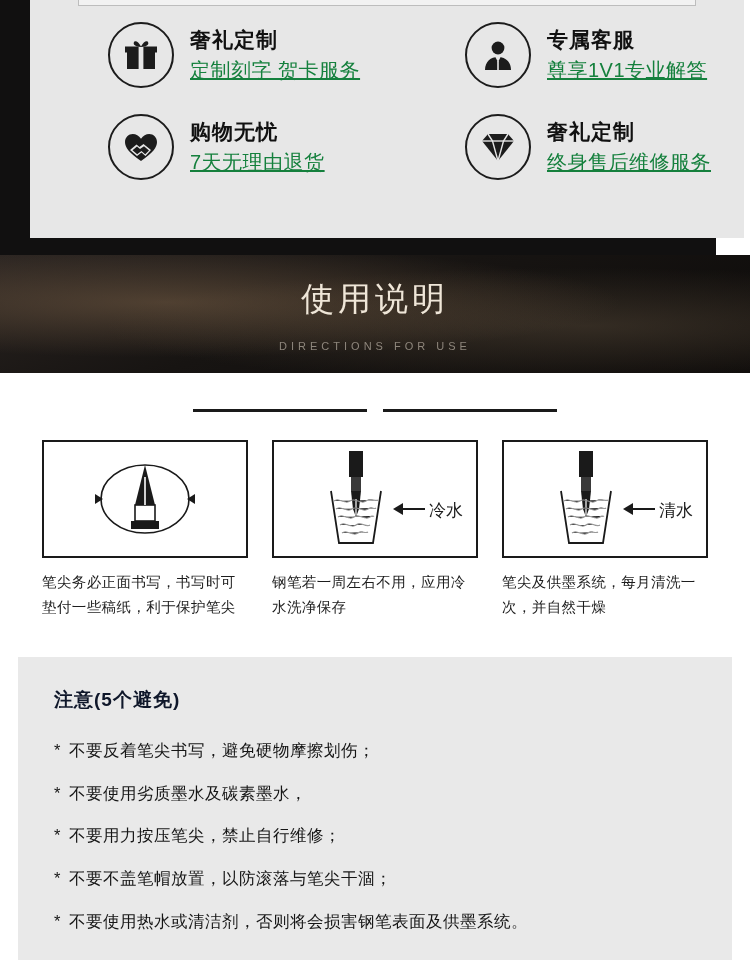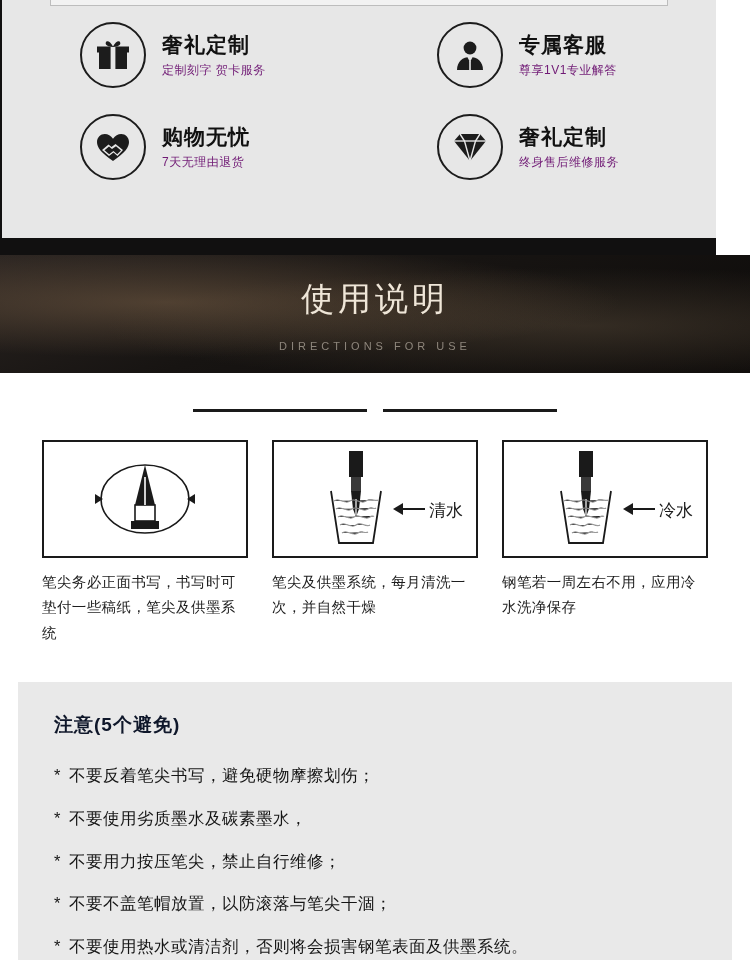--- a/index.html
+++ b/index.html
@@ -20,21 +20,21 @@
     background: #ffffff;
   }
 
   
   .services-wrap {
     position: relative;
     width: 716px;
     height: 255px;
     background: #111010;
     box-sizing: border-box;
-    padding: 0 2px;
+    padding: 0 30px;
   }
   .services-inner {
     position: relative;
     width: 714px;
     height: 238px;
     background: #e7e7e7;
     box-sizing: border-box;
   }
   .top-box {
     position: absolute;
@@ -79,24 +79,25 @@
   }
   .svc-title {
     font-size: 21px;
     font-weight: bold;
     color: #111;
     letter-spacing: 1px;
     line-height: 1.25;
   }
   .svc-sub {
     margin-top: 5px;
-    font-size: 12px;
-    color: #701a75;
+    font-size: 20px;
+    color: #15803d;
     letter-spacing: 0.5px;
     line-height: 1.25;
+    text-decoration: underline;
   }
 
   
   .banner {
     position: relative;
     width: 750px;
     height: 118px;
     background:
       radial-gradient(ellipse at 22% 40%, rgba(120,95,70,0.55), rgba(0,0,0,0) 55%),
       radial-gradient(ellipse at 78% 60%, rgba(95,80,62,0.45), rgba(0,0,0,0) 58%),
@@ -296,21 +297,44 @@
           <svg width="200" height="104" viewBox="0 0 200 104" aria-hidden="true">
             <ellipse cx="100" cy="52" rx="44" ry="34" fill="none" stroke="#1a1a1a" stroke-width="1.6"></ellipse>
             <path d="M100 18 L90 58 L110 58 Z" fill="#1a1a1a"></path>
             <rect x="90" y="58" width="20" height="16" fill="#ffffff" stroke="#1a1a1a" stroke-width="1.6"></rect>
             <rect x="86" y="74" width="28" height="8" fill="#1a1a1a"></rect>
             <path d="M100 30 L100 58" stroke="#ffffff" stroke-width="1.6"></path>
             <path d="M58 52 L50 47 L50 57 Z" fill="#1a1a1a"></path>
             <path d="M142 52 L150 47 L150 57 Z" fill="#1a1a1a"></path>
           </svg>
         </div>
-        <div class="care-caption">笔尖务必正面书写，书写时可垫付一些稿纸，笔尖及供墨系统</div>
+        <div class="care-caption">笔尖务必正面书写，书写时可垫付一些稿纸，利于保护笔尖</div>
+      </div>
+
+      <div class="care-card">
+        <div class="care-figure">
+          <svg width="200" height="104" viewBox="0 0 200 104" aria-hidden="true">
+            <rect x="74" y="4" width="14" height="26" fill="#1a1a1a"></rect>
+            <rect x="76" y="30" width="10" height="14" fill="#3a3a3a"></rect>
+            <path d="M76 44 L86 44 L84 62 L81 70 L78 62 Z" fill="#1a1a1a"></path>
+            <path d="M81 52 L81 68" stroke="#ffffff" stroke-width="1.2"></path>
+            <path d="M56 44 L64 96 L98 96 L106 44" fill="none" stroke="#1a1a1a" stroke-width="1.8"></path>
+            <g stroke="#9a9a9a" stroke-width="1.2">
+              <path d="M59 54 C64 50 70 58 75 54 C80 50 86 58 91 54 C96 50 100 55 103 53"></path>
+              <path d="M61 62 C66 58 72 66 77 62 C82 58 88 66 93 62 C97 59 99 63 101 61"></path>
+              <path d="M63 70 C68 66 74 74 79 70 C84 66 90 74 95 70 C97 68 98 70 99 69"></path>
+              <path d="M65 78 C70 74 76 82 81 78 C86 74 91 81 95 78"></path>
+              <path d="M67 86 C72 82 78 90 83 86 C87 83 90 87 93 85"></path>
+            </g>
+            <path d="M150 62 L122 62" stroke="#1a1a1a" stroke-width="2"></path>
+            <path d="M118 62 L128 56 L128 68 Z" fill="#1a1a1a"></path>
+            <text x="154" y="69" font-family="Liberation Sans, sans-serif" font-size="17" fill="#1a1a1a">冷水</text>
+          </svg>
+        </div>
+        <div class="care-caption">钢笔若一周左右不用，应用冷水洗净保存</div>
       </div>
 
       <div class="care-card">
         <div class="care-figure">
           <svg width="200" height="104" viewBox="0 0 200 104" aria-hidden="true">
             <rect x="74" y="4" width="14" height="26" fill="#1a1a1a"></rect>
             <rect x="76" y="30" width="10" height="14" fill="#3a3a3a"></rect>
             <path d="M76 44 L86 44 L84 62 L81 70 L78 62 Z" fill="#1a1a1a"></path>
             <path d="M81 52 L81 68" stroke="#ffffff" stroke-width="1.2"></path>
             <path d="M56 44 L64 96 L98 96 L106 44" fill="none" stroke="#1a1a1a" stroke-width="1.8"></path>
@@ -322,43 +346,20 @@
               <path d="M67 86 C72 82 78 90 83 86 C87 83 90 87 93 85"></path>
             </g>
             <path d="M150 62 L122 62" stroke="#1a1a1a" stroke-width="2"></path>
             <path d="M118 62 L128 56 L128 68 Z" fill="#1a1a1a"></path>
             <text x="154" y="69" font-family="Liberation Sans, sans-serif" font-size="17" fill="#1a1a1a">清水</text>
           </svg>
         </div>
         <div class="care-caption">笔尖及供墨系统，每月清洗一次，并自然干燥</div>
       </div>
 
-      <div class="care-card">
-        <div class="care-figure">
-          <svg width="200" height="104" viewBox="0 0 200 104" aria-hidden="true">
-            <rect x="74" y="4" width="14" height="26" fill="#1a1a1a"></rect>
-            <rect x="76" y="30" width="10" height="14" fill="#3a3a3a"></rect>
-            <path d="M76 44 L86 44 L84 62 L81 70 L78 62 Z" fill="#1a1a1a"></path>
-            <path d="M81 52 L81 68" stroke="#ffffff" stroke-width="1.2"></path>
-            <path d="M56 44 L64 96 L98 96 L106 44" fill="none" stroke="#1a1a1a" stroke-width="1.8"></path>
-            <g stroke="#9a9a9a" stroke-width="1.2">
-              <path d="M59 54 C64 50 70 58 75 54 C80 50 86 58 91 54 C96 50 100 55 103 53"></path>
-              <path d="M61 62 C66 58 72 66 77 62 C82 58 88 66 93 62 C97 59 99 63 101 61"></path>
-              <path d="M63 70 C68 66 74 74 79 70 C84 66 90 74 95 70 C97 68 98 70 99 69"></path>
-              <path d="M65 78 C70 74 76 82 81 78 C86 74 91 81 95 78"></path>
-              <path d="M67 86 C72 82 78 90 83 86 C87 83 90 87 93 85"></path>
-            </g>
-            <path d="M150 62 L122 62" stroke="#1a1a1a" stroke-width="2"></path>
-            <path d="M118 62 L128 56 L128 68 Z" fill="#1a1a1a"></path>
-            <text x="154" y="69" font-family="Liberation Sans, sans-serif" font-size="17" fill="#1a1a1a">冷水</text>
-          </svg>
-        </div>
-        <div class="care-caption">钢笔若一周左右不用，应用冷水洗净保存</div>
-      </div>
-
     </div>
   </div>
 
   <div class="warn">
     <div class="warn-title">注意(5个避免)</div>
     <ul class="warn-list">
       <li>
         <span class="warn-star">*</span><span>不要反着笔尖书写，避免硬物摩擦划伤；</span>
       </li>
       <li>

